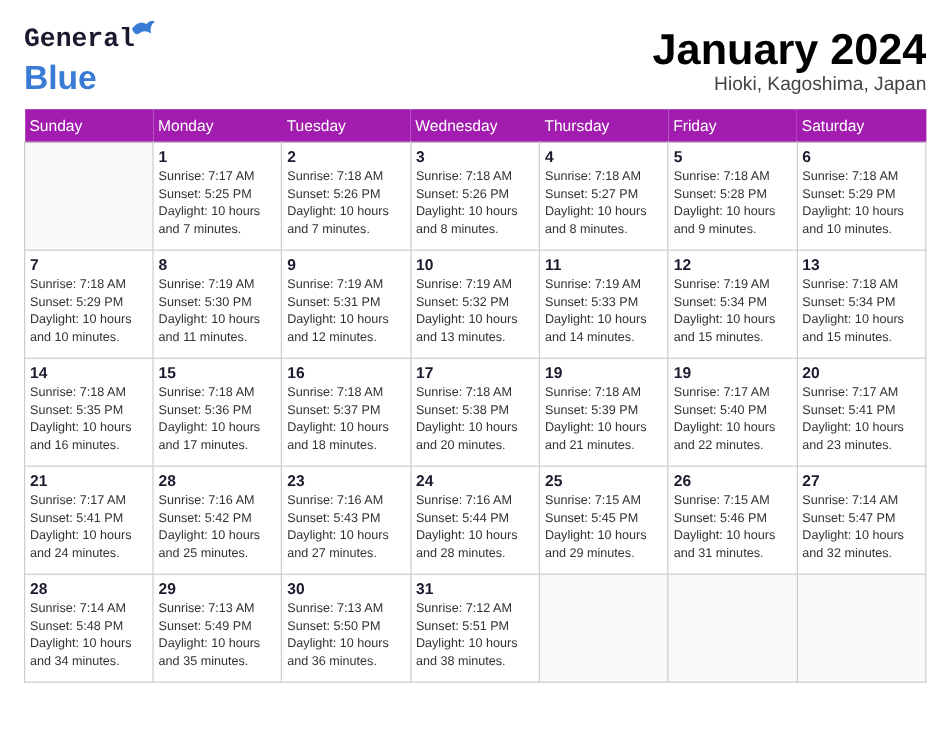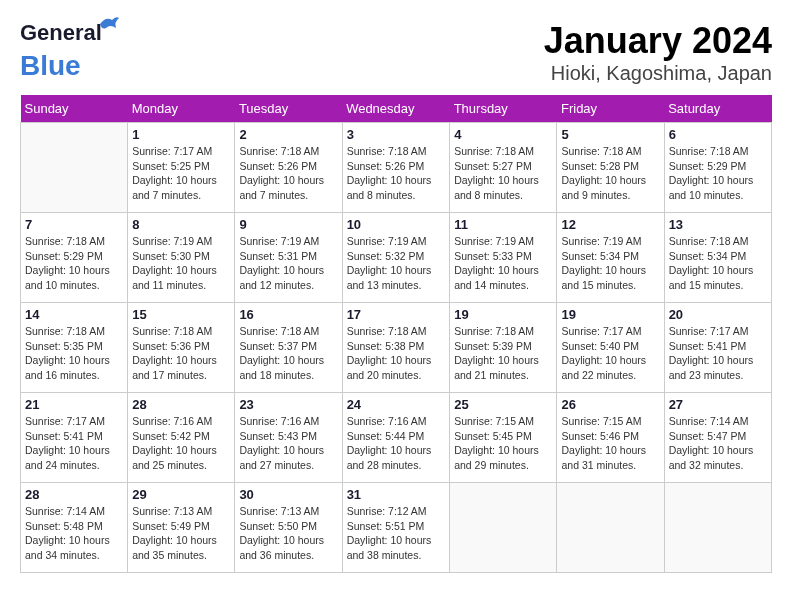--- a/index.html
+++ b/index.html
@@ -23,21 +23,21 @@
     }
     .title-block {
       text-align: right;
     }
     .month-title {
       font-size: 36px;
       font-weight: bold;
       color: #000000;
     }
     .location {
-      font-size: 20px;
+      font-size: 16px;
       color: #444;
     }
     table {
       width: 100%;
       border-collapse: collapse;
       font-size: 11px;
     }
     thead th {
       background-color: #a21caf;
       color: #fff;
@@ -69,21 +69,21 @@
     }
     .empty-cell {
       background: #f9f9f9;
     }
   </style>
 </head>
 <body>
 
 <div class="header">
   <div class="logo">
-    <div style="display:flex;align-items:flex-start;gap:2px;">
+    <div style="display:flex;align-items:flex-start;gap:2px;font-family:Liberation Mono, monospace;">
       <div style="position:relative;display:inline-block;">
         <span style="font-size:22px;font-weight:bold;color:#1a1a2e;">General</span>
         <svg style="position:absolute;top:-6px;right:-18px;" width="22" height="20" viewBox="0 0 22 20">
           <path d="M2,10 Q8,2 14,6 Q18,2 21,4 Q16,8 18,14 Q12,10 8,14 Q4,16 2,10Z" fill="#3a7bd5"></path>
         </svg>
       </div>
     </div>
     <div style="margin-top:4px;">
       <span style="font-size:28px;font-weight:bold;color:#3a7bd5;">Blue</span>
     </div>

